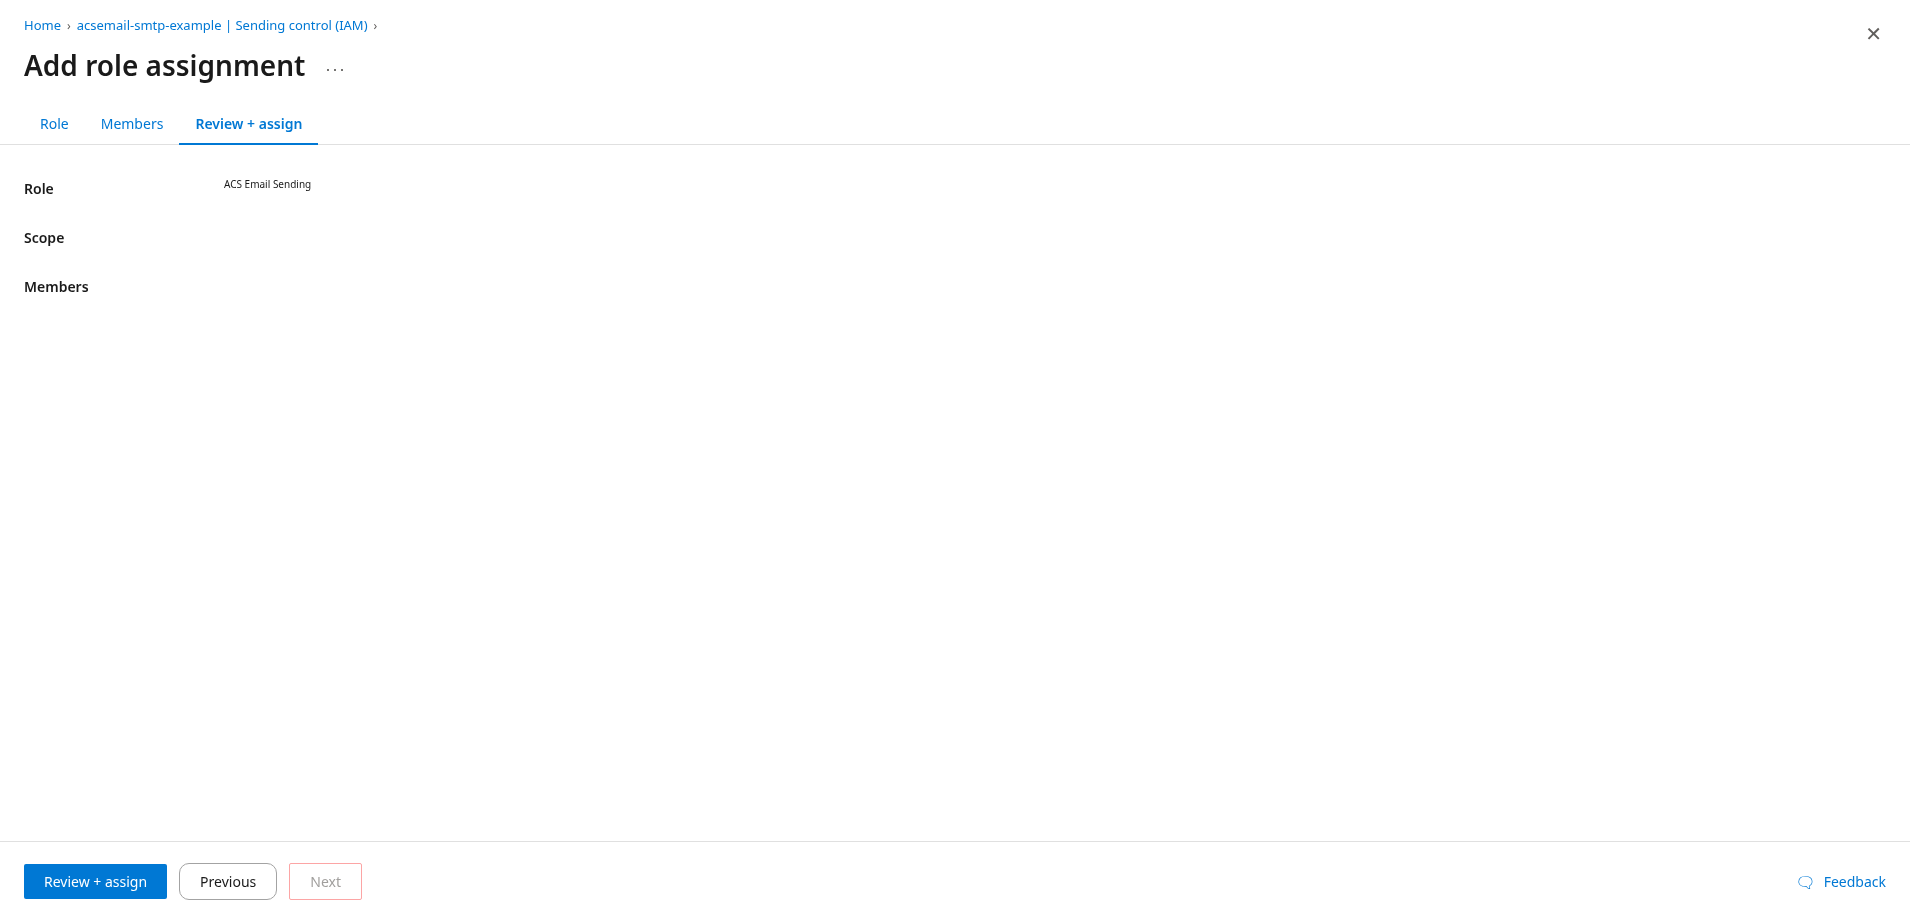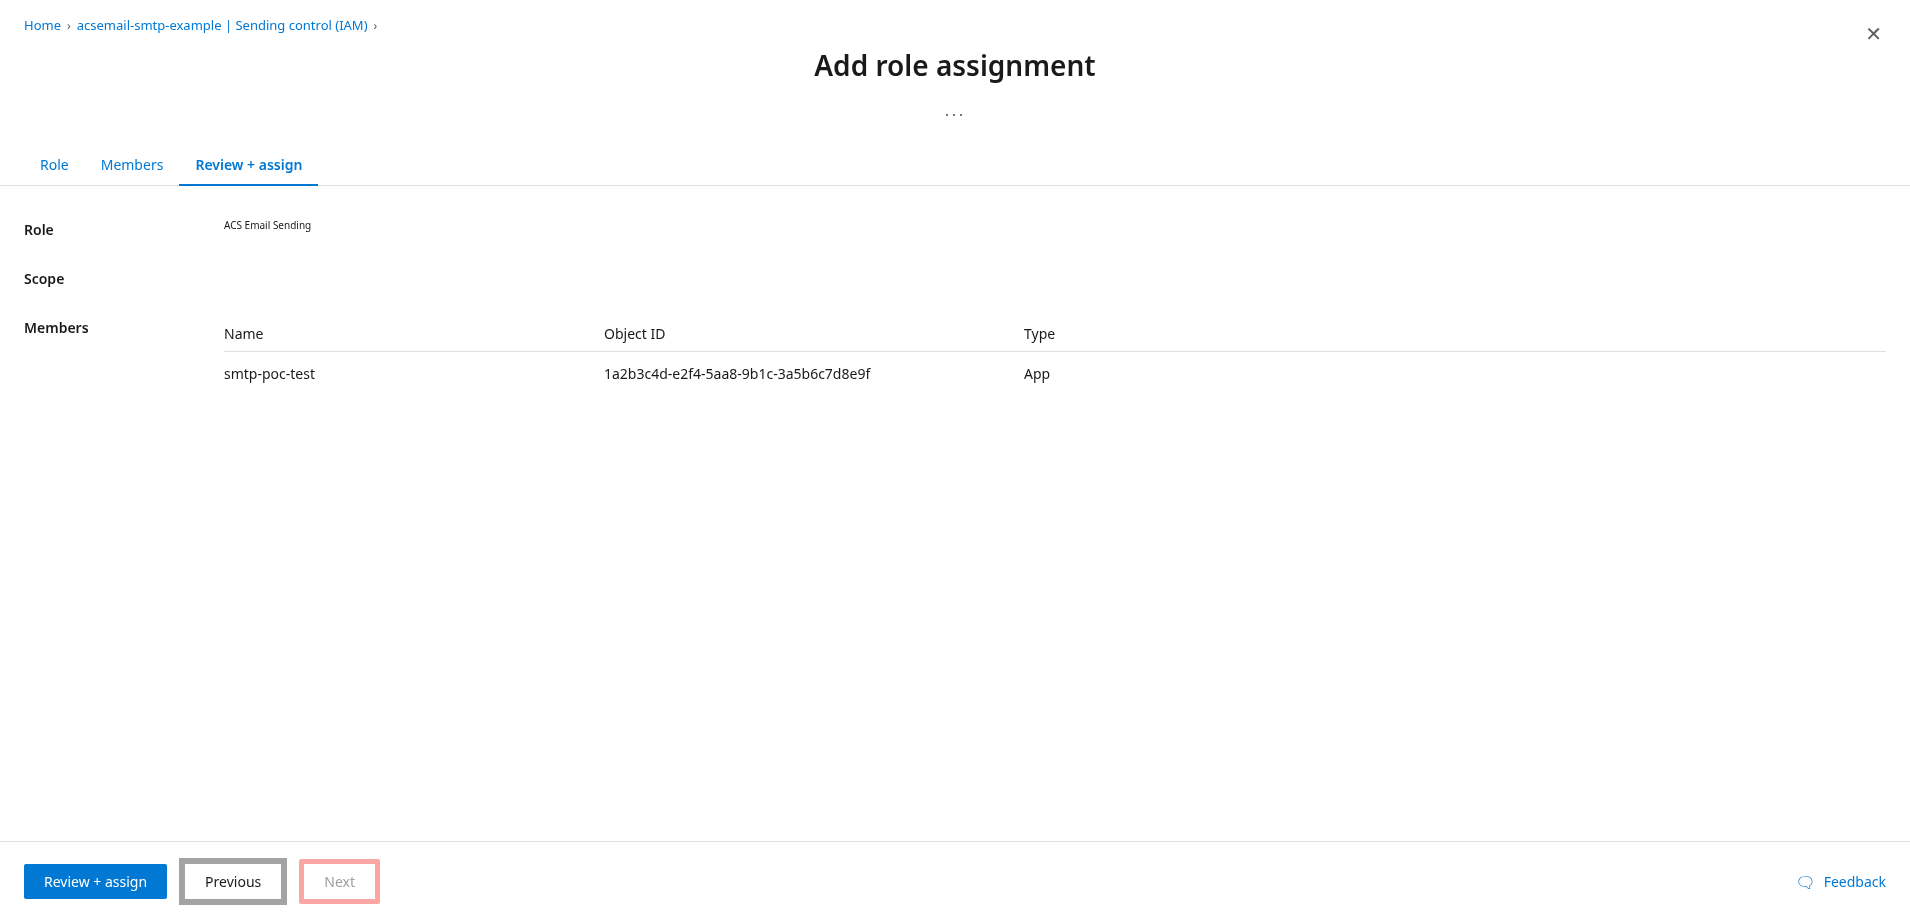--- a/index.html
+++ b/index.html
@@ -27,21 +27,20 @@
       text-decoration: none;
       cursor: pointer;
     }
     .breadcrumb .sep { color: #605e5c; font-size: 12px; }
 
     .page-header {
       display: flex;
       align-items: center;
       gap: 12px;
       padding: 4px 24px 20px 24px;
-      flex-direction: column;
     }
     .page-title {
       font-size: 28px;
       font-weight: 600;
       color: #1a1a1a;
     }
     .ellipsis-btn {
       background: none;
       border: none;
       cursor: pointer;
@@ -179,32 +178,32 @@
       padding: 8px 20px;
       font-size: 14px;
       cursor: pointer;
       border-radius: 2px;
       font-family: inherit;
     }
 
     .btn-secondary {
       background: #fff;
       color: #1a1a1a;
-      border: 6px solid #a3a3a3;
+      border: 1px solid #a3a3a3;
       padding: 8px 20px;
       font-size: 14px;
       cursor: pointer;
-      border-radius: 0;
+      border-radius: 10px;
       font-family: inherit;
     }
 
     .btn-disabled {
       background: #fff;
       color: #a19f9d;
-      border: 5px solid #fca5a5;
+      border: 1px solid #fca5a5;
       padding: 8px 20px;
       font-size: 14px;
       cursor: not-allowed;
       border-radius: 2px;
       font-family: inherit;
     }
 
     .feedback-btn {
       position: absolute;
       right: 24px;
@@ -252,36 +251,20 @@
     <span class="field-label">Role</span>
     <span class="field-value">ACS Email Sending</span>
   </div>
 
   <div class="field-row">
     <span class="field-label">Scope</span>
   </div>
 
   <div class="members-section">
     <span class="members-label">Members</span>
-    <table class="members-table">
-      <thead>
-        <tr>
-          <th>Name</th>
-          <th>Object ID</th>
-          <th>Type</th>
-        </tr>
-      </thead>
-      <tbody>
-        <tr>
-          <td>smtp-poc-test</td>
-          <td>1a2b3c4d-e2f4-5aa8-9b1c-3a5b6c7d8e9f</td>
-          <td>App</td>
-        </tr>
-      </tbody>
-    </table>
   </div>
 
 
 </div>
 
 <div class="footer">
   <button class="btn-primary">Review + assign</button>
   <button class="btn-secondary">Previous</button>
   <button class="btn-disabled">Next</button>
   <button class="feedback-btn">

